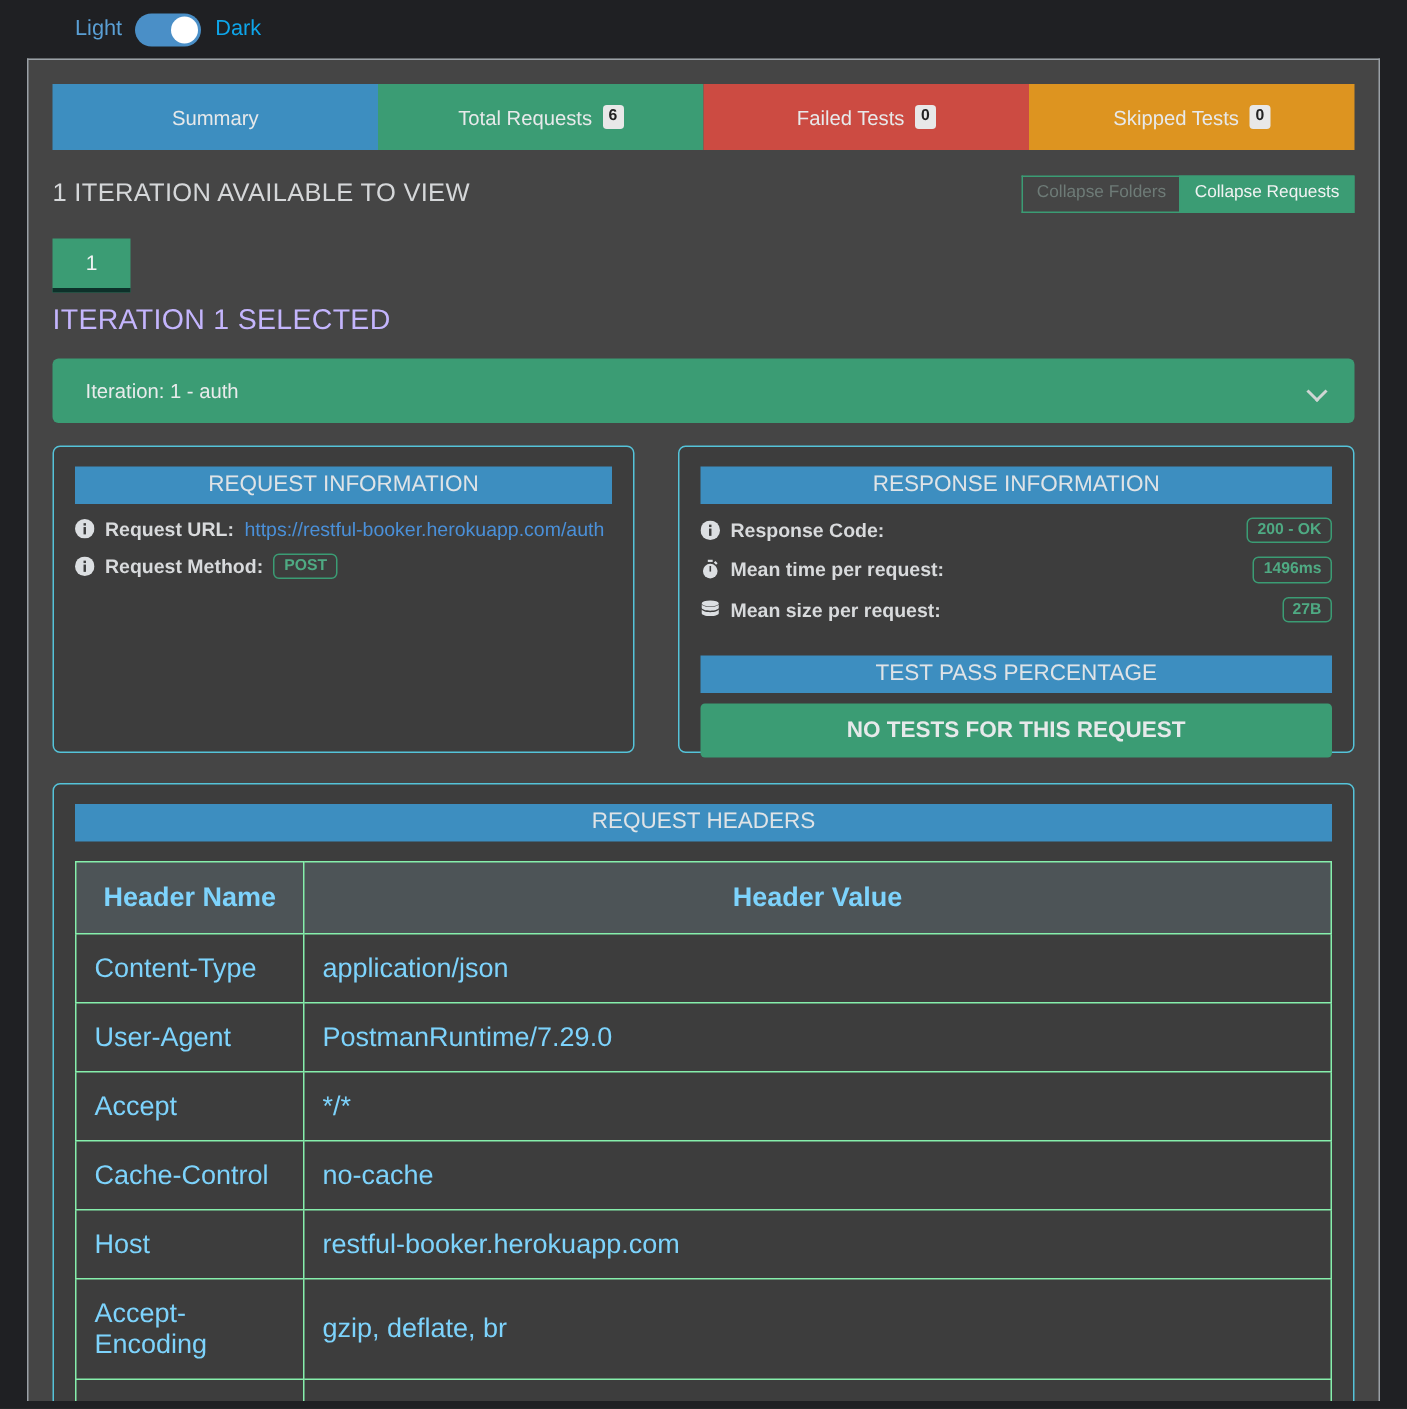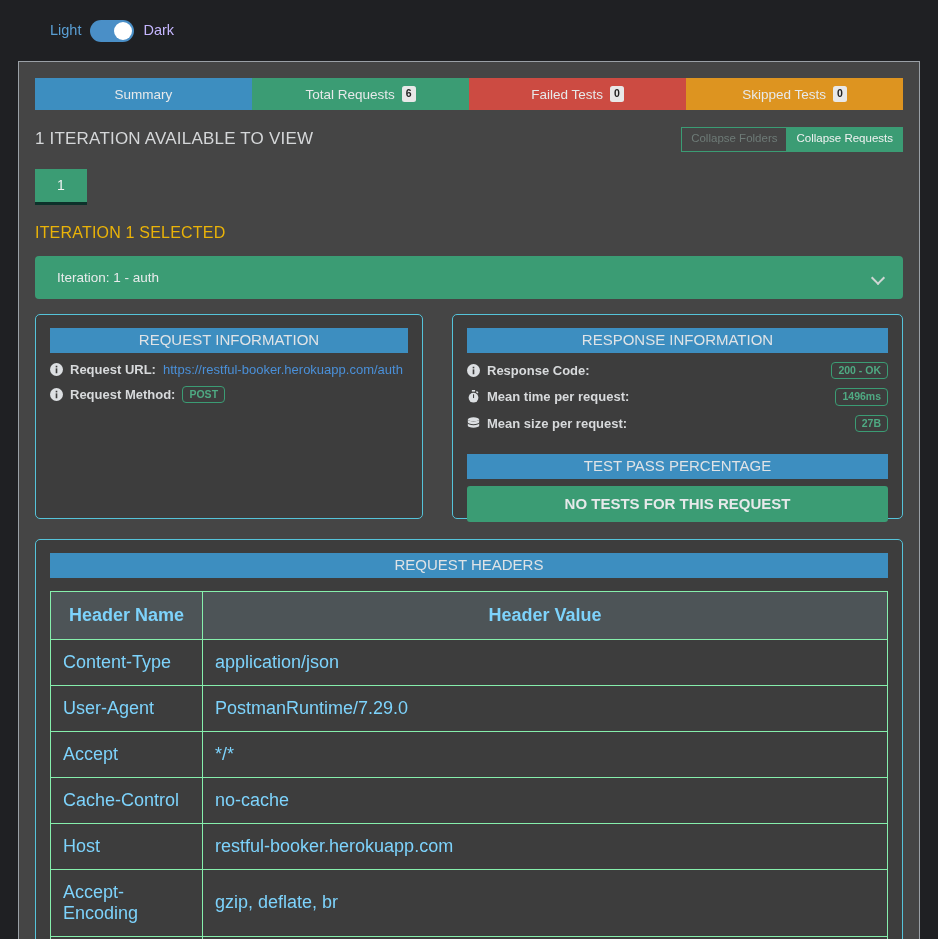--- a/index.html
+++ b/index.html
@@ -8,25 +8,25 @@
     margin: 0; padding: 0;
     width: 938px; height: 939px;
     background: #1f2023;
     font-family: "Liberation Sans", sans-serif;
     overflow: hidden;
   }
 
   
   .theme-bar {
     display: flex; align-items: center;
-    height: 61px; padding-left: 50px;
+    height: 39px; padding-left: 50px;
     gap: 9px;
   }
   .theme-label { color: #5a9fd4; font-size: 14.5px; line-height: 1; }
-  .theme-label.dark { color: #c4b5fd; }
+  .theme-label.dark { color: #0ea5e9; }
   .toggle {
     width: 44px; height: 22px; border-radius: 11px;
     background: #4a8fc7; position: relative; cursor: pointer;
     flex: none;
   }
   .toggle .knob {
     position: absolute; top: 2px; right: 2px;
     width: 18px; height: 18px; border-radius: 50%;
     background: #ffffff;
   }
@@ -42,21 +42,21 @@
     overflow: hidden;
   }
 
   
   .tabs {
     display: flex;
     margin: 16px 16px 0 16px;
   }
   .tab {
     flex: 1 1 0;
-    height: 32px;
+    height: 44px;
     display: flex; align-items: center; justify-content: center;
     gap: 7px;
     color: #e7e9ea;
     font-size: 13.5px;
     cursor: pointer;
     border: none;
     font-family: inherit;
   }
   .tab-summary  { background: #3d8ec0; }
   .tab-total    { background: #3b9c74; }
@@ -97,22 +97,22 @@
   
   .iter-nums { margin: 17px 16px 0 16px; display: flex; gap: 6px; }
   .iter-num {
     width: 52px; height: 36px;
     background: #3b9c74;
     border: none; border-bottom: 3px solid #0d312a;
     color: #f1f3f3; font-size: 14px; font-family: inherit;
     cursor: pointer;
   }
   .iter-selected {
-    margin: 19px 16px 0 16px;
-    color: #eab308; font-size: 16px; letter-spacing: .2px;
+    margin: 8px 16px 0 16px;
+    color: #c4b5fd; font-size: 19px; letter-spacing: .2px;
   }
 
   
   .accordion {
     margin: 14px 16px 0 16px;
     background: #3b9c74;
     border-radius: 4px;
     height: 43px;
     display: flex; align-items: center; justify-content: space-between;
     padding: 0 18px 0 22px;

